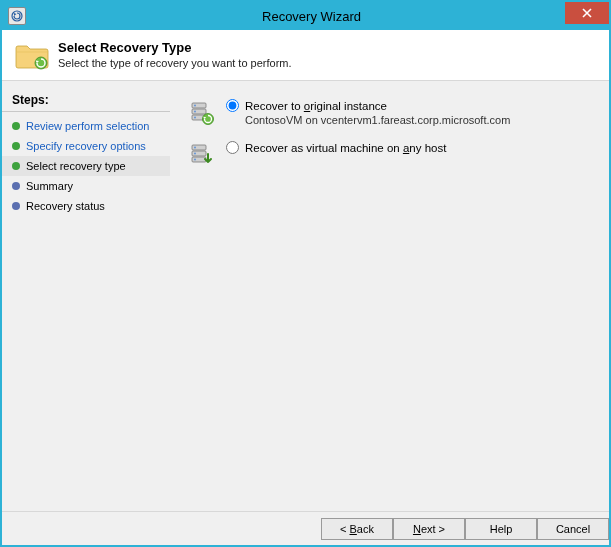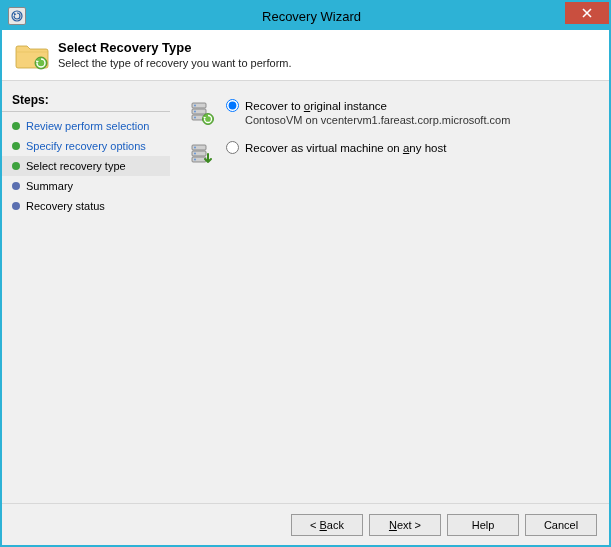--- a/index.html
+++ b/index.html
@@ -138,26 +138,24 @@
     font-size: 11.5px;
   }
   .option-desc {
     font-size: 11px;
     color: #333;
     margin-left: 19px;
     margin-top: 2px;
   }
 
   .footer {
-    height: 42px;
+    height: 34px;
     background: #f0f0f0;
     border-top: 1px solid #d8d8d8;
     display: flex; align-items: center; justify-content: flex-end;
-    padding-right: 12px;
-    gap: 6px;
   }
   .footer button {
     width: 72px; height: 22px;
     font-size: 11px;
     font-family: inherit;
     background: #eaeaea;
     border: 1px solid #9a9a9a;
     cursor: pointer;
   }
   .accel { text-decoration: underline; }

